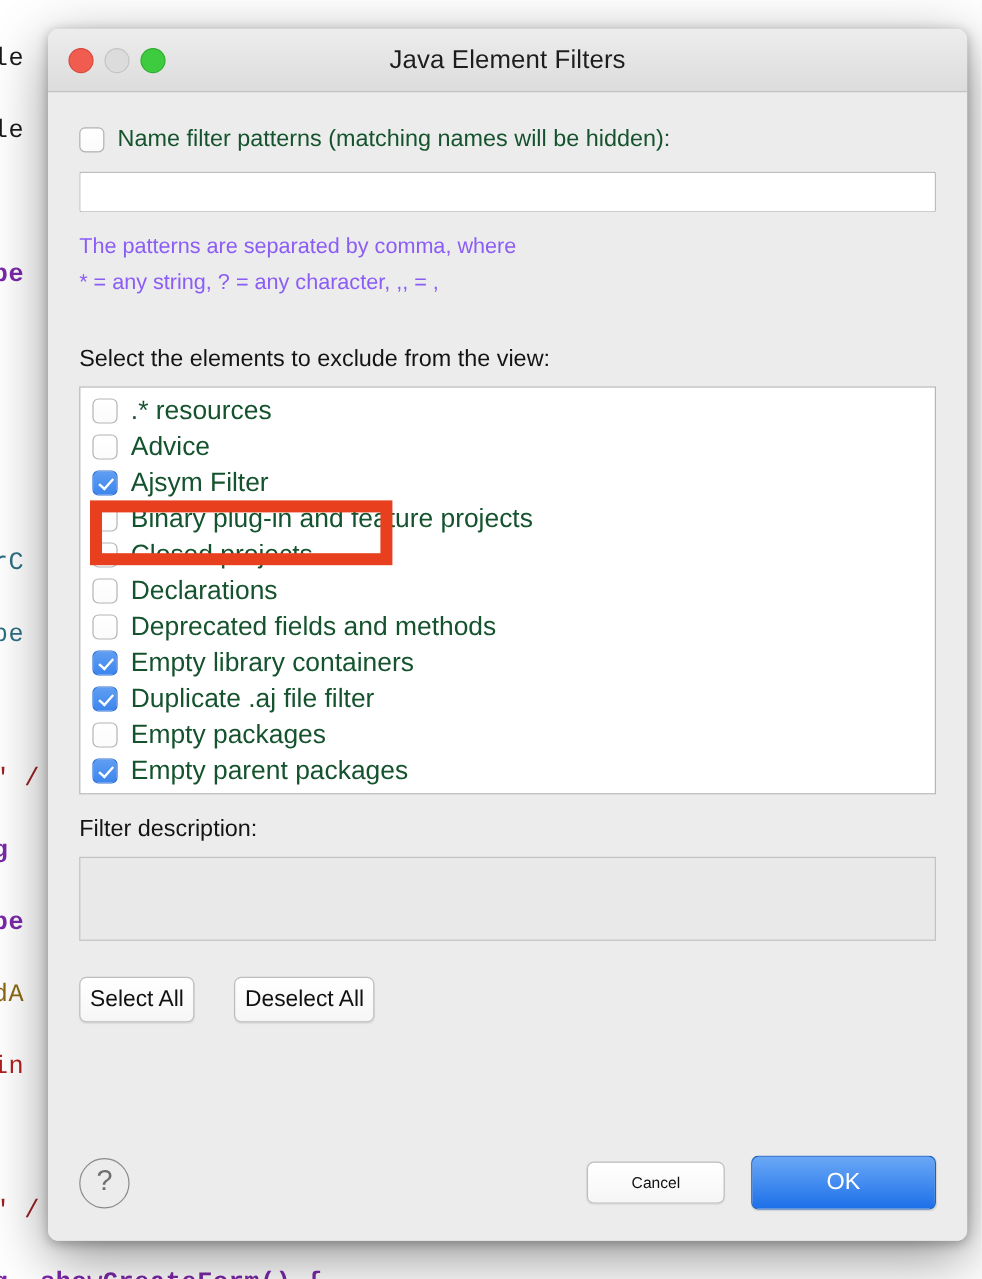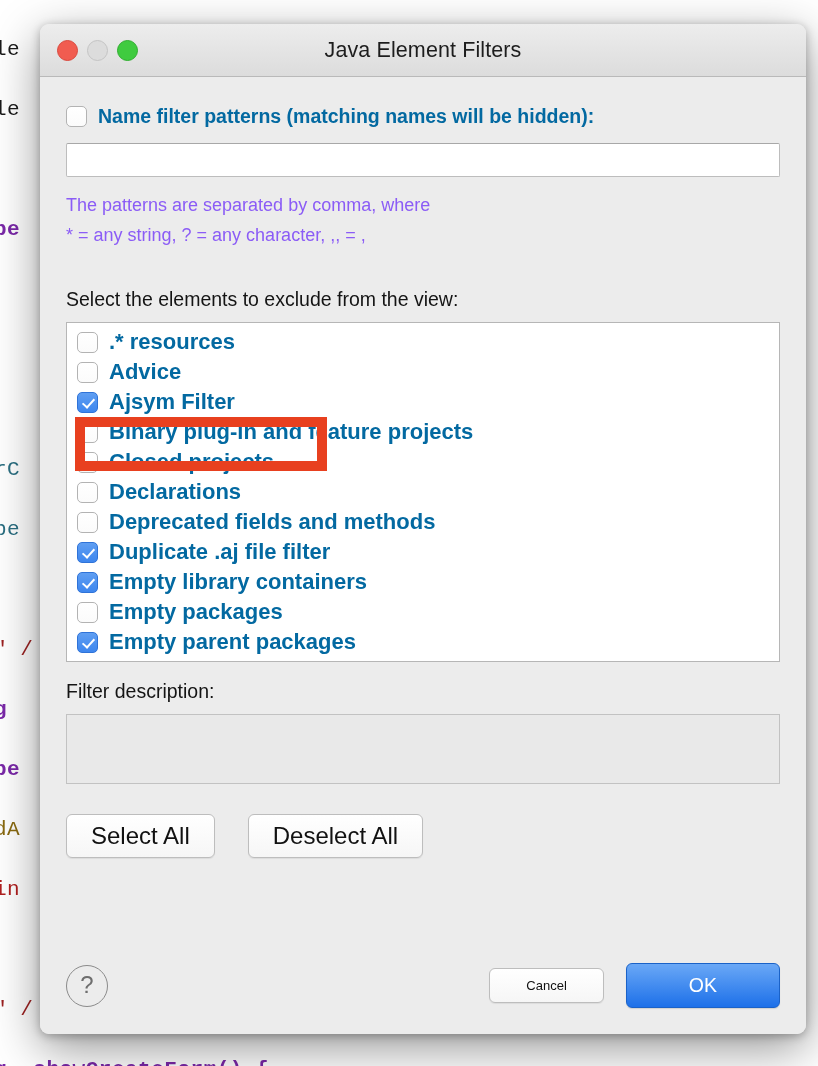--- a/index.html
+++ b/index.html
@@ -121,22 +121,21 @@
     left: 6.5px;
     top: 3px;
     width: 5px;
     height: 10px;
     border: solid #ffffff;
     border-width: 0 2.3px 2.3px 0;
     transform: rotate(42deg);
   }
   .label-main {
     font-size: 19.5px;
-    color: #0369a1;
-    font-weight: bold;
+    color: #14532d;
   }
 
   #pattern-input {
     margin-top: 15px;
     width: 100%;
     height: 34px;
     box-sizing: border-box;
     background: #ffffff;
     border: 1px solid #bdbdbd;
     border-top-color: #a8a8a8;
@@ -193,26 +192,26 @@
     box-sizing: border-box;
   }
 
   #select-row {
     margin-top: 30px;
     display: flex;
     gap: 33px;
   }
   .btn {
     font-family: "Liberation Sans", sans-serif;
-    font-size: 24px;
+    font-size: 19px;
     color: #111111;
     background: linear-gradient(#ffffff, #f6f6f6);
     border: 1px solid #bdbdbd;
     border-radius: 6px;
-    padding: 7px 24px;
+    padding: 7px 8px;
     box-shadow: 0 1px 1px rgba(0,0,0,0.07);
     cursor: default;
   }
 
   
   #footer {
     flex: 0 0 auto;
     padding: 0 26px 26px 26px;
     display: flex;
     align-items: center;
@@ -317,25 +316,25 @@
         <div class="list-item">
           <div class="cb"></div>
           <div class="label-main">Declarations</div>
         </div>
         <div class="list-item">
           <div class="cb"></div>
           <div class="label-main">Deprecated fields and methods</div>
         </div>
         <div class="list-item">
           <div class="cb checked"></div>
+          <div class="label-main">Empty library containers</div>
+        </div>
+        <div class="list-item">
+          <div class="cb checked"></div>
           <div class="label-main">Duplicate .aj file filter</div>
-        </div>
-        <div class="list-item">
-          <div class="cb checked"></div>
-          <div class="label-main">Empty library containers</div>
         </div>
         <div class="list-item">
           <div class="cb"></div>
           <div class="label-main">Empty packages</div>
         </div>
         <div class="list-item">
           <div class="cb checked"></div>
           <div class="label-main">Empty parent packages</div>
         </div>
       </div>

